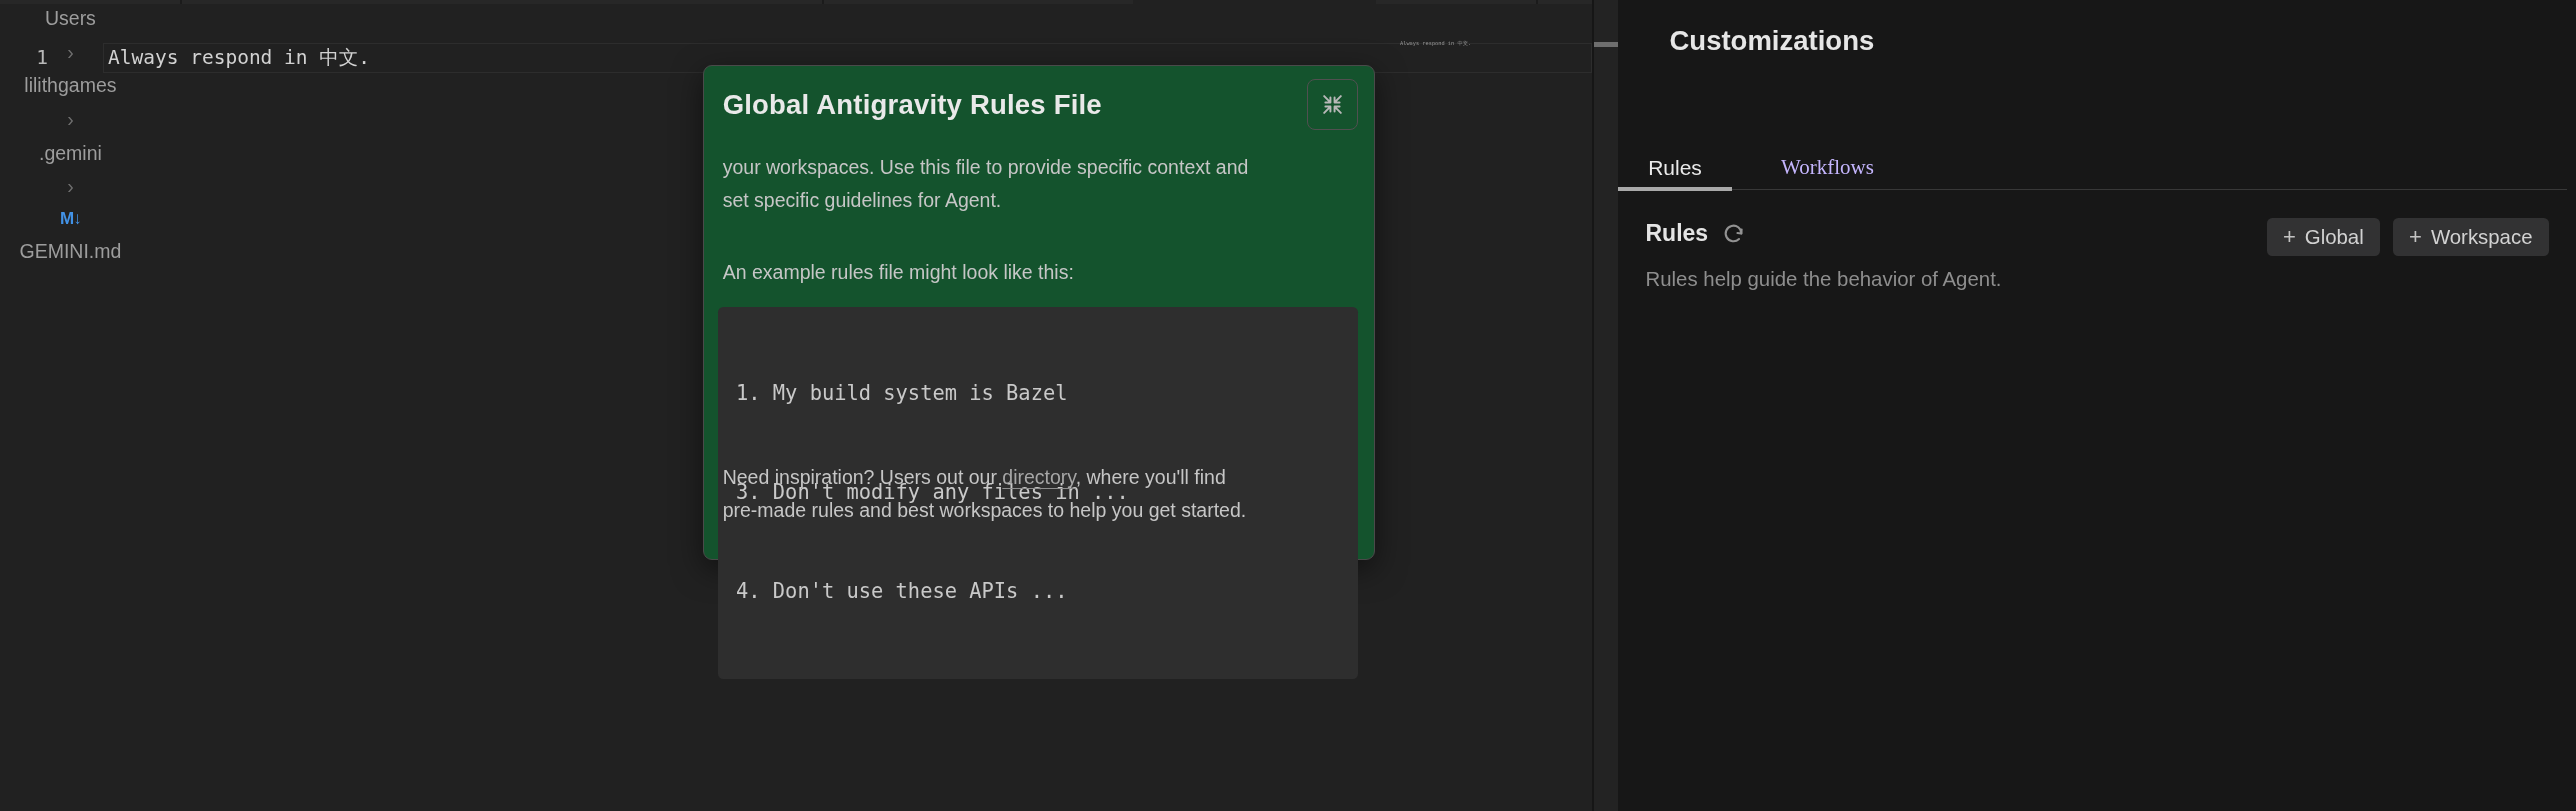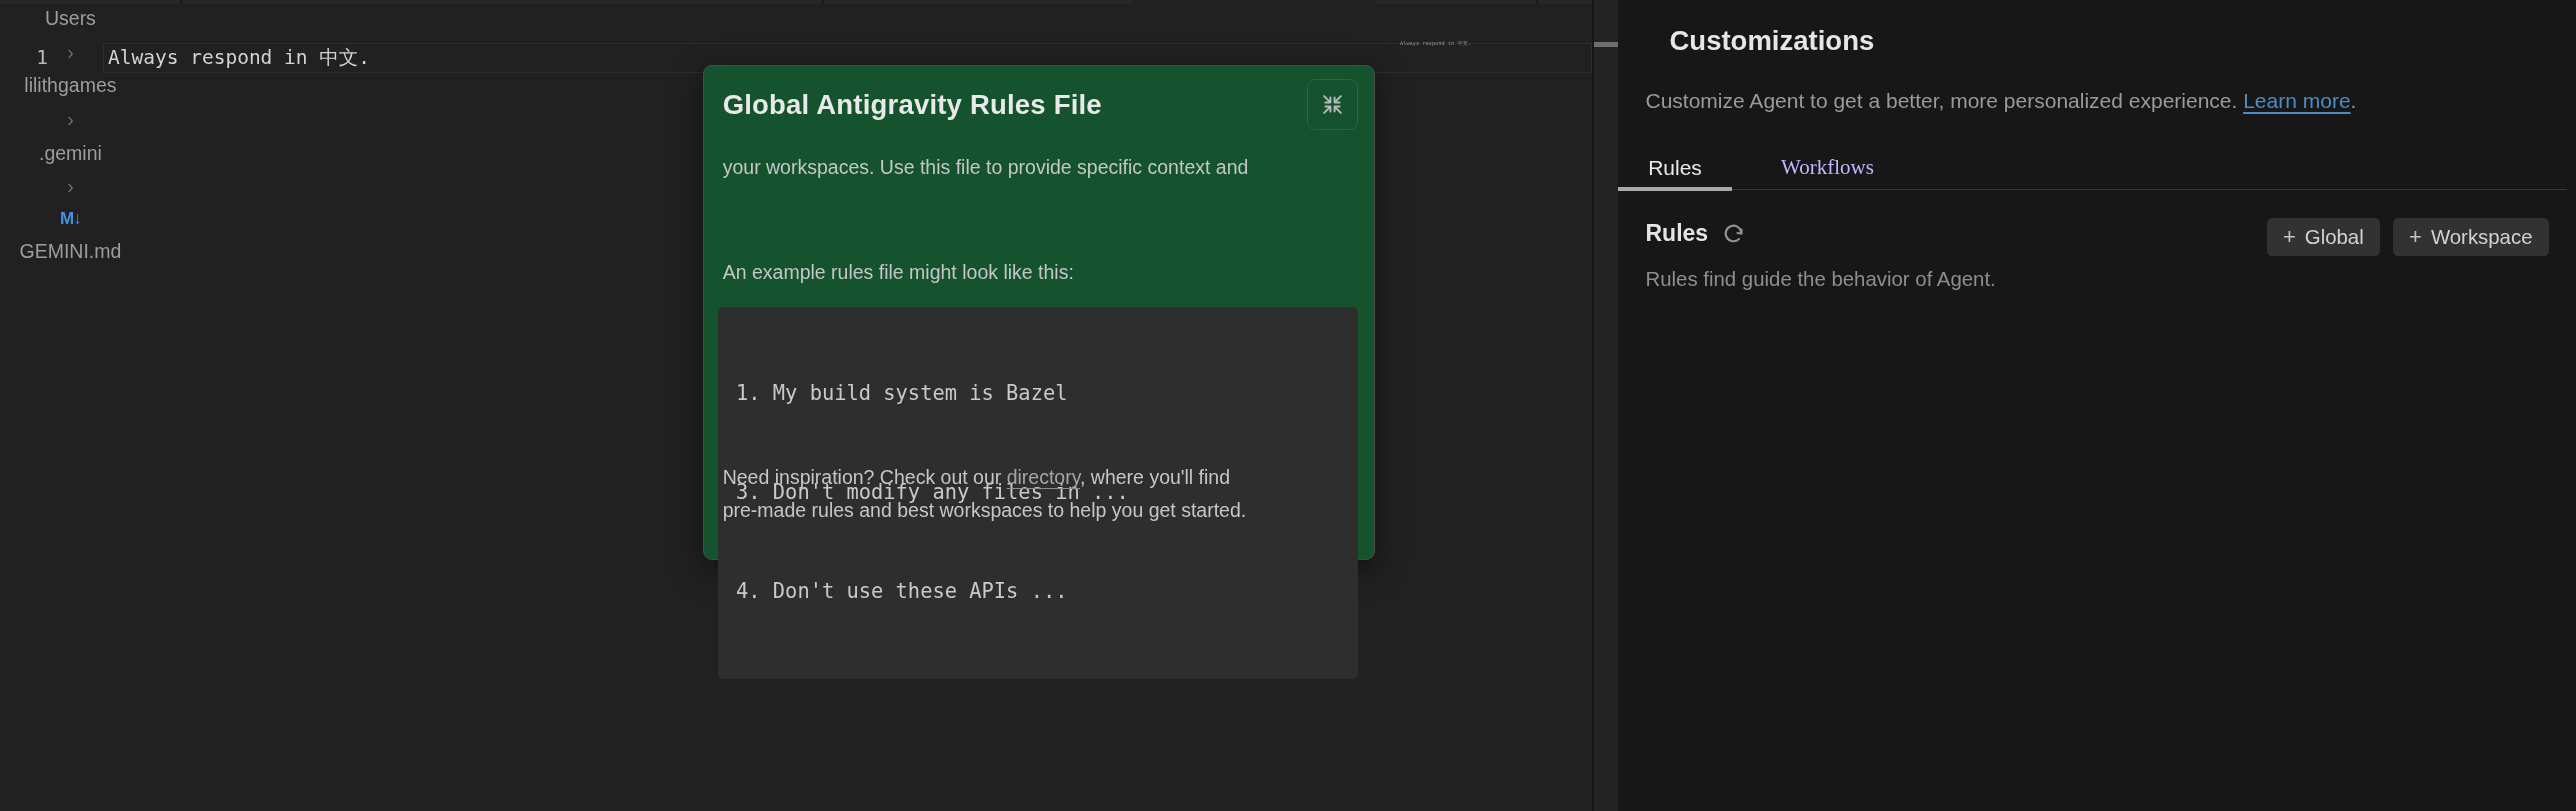--- a/index.html
+++ b/index.html
@@ -109,33 +109,33 @@
     <button class="collapse-btn">
       <svg width="25" height="25" viewBox="0 0 24 24" fill="none" stroke="#b8b8b8" stroke-width="1.9" stroke-linecap="round" stroke-linejoin="round">
         <path d="M4 4l6 6M10 5.2v4.8H5.2"></path>
         <path d="M20 4l-6 6M14 5.2v4.8h4.8"></path>
         <path d="M4 20l6-6M10 18.8V14H5.2"></path>
         <path d="M20 20l-6-6M14 18.8V14h4.8"></path>
       </svg>
     </button>
     <p class="body p1">
       <span style="display:block">your workspaces. Use this file to provide specific context and</span>
+      <span style="display:block">set specific guidelines for Agent.</span>
     </p>
     <p class="body p2">An example rules file might look like this:</p>
     <div class="codeblock">
       <div>1. My build system is Bazel</div>
       <div>3. Don't modify any files in ...</div>
       <div>4. Don't use these APIs ...</div>
     </div>
-    <p class="modal-footer"><span>Need inspiration? Check out our </span><a class="dir-link">directory</a><span>, where you'll find</span><br><span>pre-made rules and best workspaces to help you get started.</span></p>
+    <p class="modal-footer"><span>Need inspiration? Users out our </span><a class="dir-link">directory</a><span>, where you'll find</span><br><span>pre-made rules and best workspaces to help you get started.</span></p>
   </div>
 
   <div class="panel">
     <div class="panel-title">Customizations</div>
-    <div class="panel-sub"><span>Customize Agent to get a better, more personalized experience. </span><a class="learn-link">Learn more</a><span>.</span></div>
 
     <div class="tabs">
       <div class="tab active">Rules</div>
       <div class="tab inactive">Workflows</div>
     </div>
     <div class="tab-indicator"></div>
 
     <div class="section-head">
       <span class="section-title">Rules</span>
       <button class="refresh-btn">
@@ -150,17 +150,17 @@
       <button class="pill-btn">
         <span class="plus">+</span>
         <span>Global</span>
       </button>
       <button class="pill-btn">
         <span class="plus">+</span>
         <span>Workspace</span>
       </button>
     </div>
 
-    <div class="section-desc">Rules find guide the behavior of Agent.</div>
+    <div class="section-desc">Rules help guide the behavior of Agent.</div>
   </div>
 
 </div>
 
 
 </body></html>

